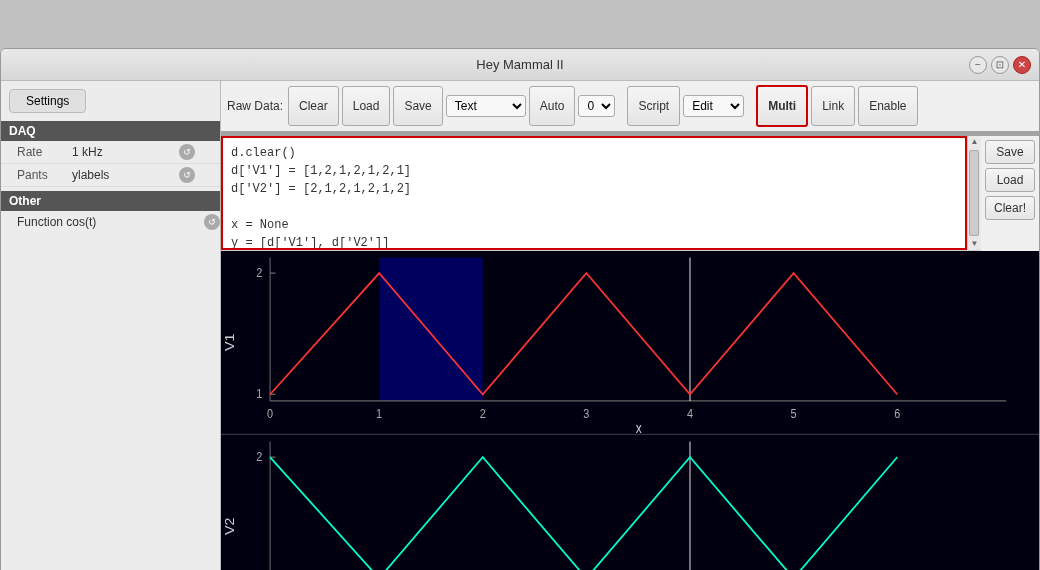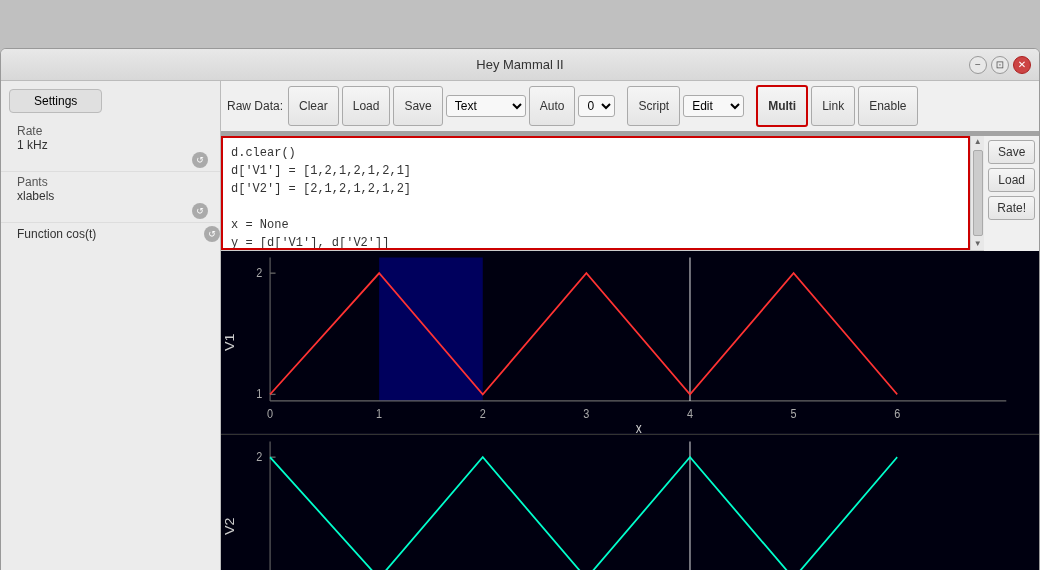--- a/index.html
+++ b/index.html
@@ -69,44 +69,44 @@
       width: 220px;
       background: #ececec;
       border-right: 1px solid #bbb;
       flex-shrink: 0;
       padding: 8px 0 0 0;
       display: flex;
       flex-direction: column;
     }
     .sidebar-tab {
       margin: 0 8px 8px 8px;
-      padding: 4px 24px;
+      padding: 4px 16px;
       background: #e0e0e0;
       border: 1px solid #bbb;
       border-radius: 4px;
       font-size: 12px;
       cursor: pointer;
       display: inline-block;
       width: fit-content;
     }
     .sidebar-section-header {
       background: #555;
       color: white;
       padding: 3px 8px;
       font-size: 12px;
       font-weight: bold;
       margin-bottom: 0;
     }
     .sidebar-row {
       display: flex;
-      padding: 3px 12px 3px 16px;
+      align-items: center;
+      padding: 3px 25px 3px 16px;
       font-size: 12px;
       color: #333;
       border-bottom: 1px solid #ddd;
-      flex-direction: column;
     }
     .sidebar-row-label {
       width: 55px;
       color: #555;
     }
     .sidebar-row-value {
       flex: 1;
       color: #333;
     }
     .sidebar-row-icon {
@@ -309,32 +309,34 @@
         <span>✕</span>
       </div>
     </div>
   </div>
 
   <div class="main-content">
 
     <div class="sidebar">
       <div class="sidebar-tab">Settings</div>
 
+      <div class="sidebar-section-header">DAQ</div>
 
       <div class="sidebar-row">
         <span class="sidebar-row-label">Rate</span>
         <span class="sidebar-row-value">1 kHz</span>
         <div class="sidebar-row-icon">↺</div>
       </div>
       <div class="sidebar-row">
         <span class="sidebar-row-label">Pants</span>
-        <span class="sidebar-row-value">xlabels</span>
+        <span class="sidebar-row-value">ylabels</span>
         <div class="sidebar-row-icon">↺</div>
       </div>
 
+      <div class="sidebar-section-other">Other</div>
 
       <div class="sidebar-func-row">
         <span>Function cos(t)</span>
         <div class="sidebar-row-icon" style="margin-left:auto">↺</div>
       </div>
     </div>
 
     <div class="right-panel">
 
 
@@ -378,21 +380,21 @@
 ylabels=['V1','V2']</textarea>
           <div class="code-scrollbar">
             <div class="scrollbar-arrow">▲</div>
             <div class="scrollbar-thumb"></div>
             <div class="scrollbar-arrow">▼</div>
           </div>
         </div>
         <div class="side-buttons">
           <button class="side-btn">Save</button>
           <button class="side-btn">Load</button>
-          <button class="side-btn">Rate!</button>
+          <button class="side-btn">Clear!</button>
         </div>
       </div>
 
       <div class="charts-area">
 
         <div style="flex:1; position:relative; border-bottom:1px solid #333;">
           <svg class="chart-canvas" style="width:100%;height:100%;" viewBox="0 0 750 140" preserveAspectRatio="none">
 
             <rect width="750" height="140" fill="#000010"></rect>
 

